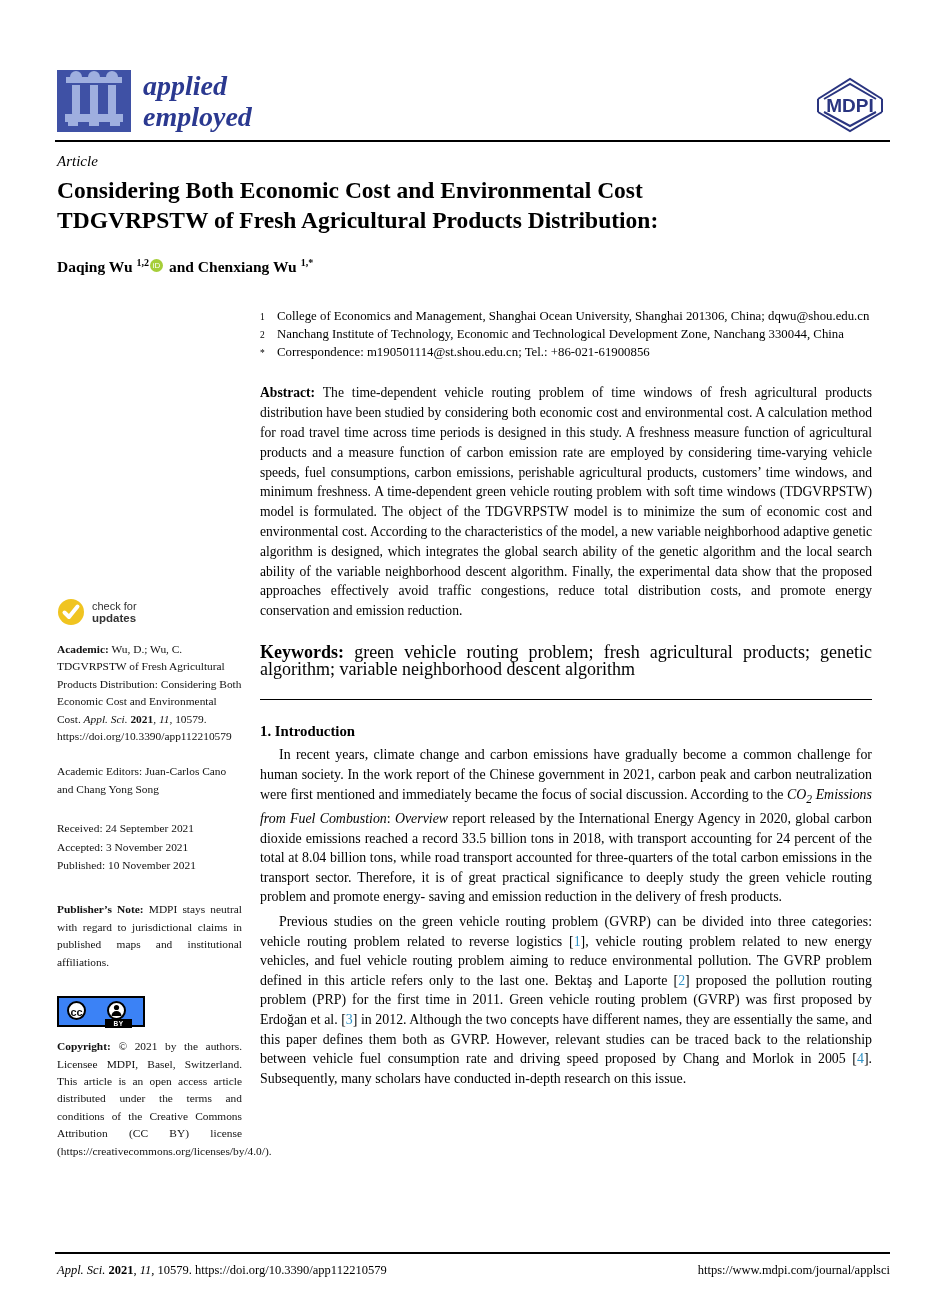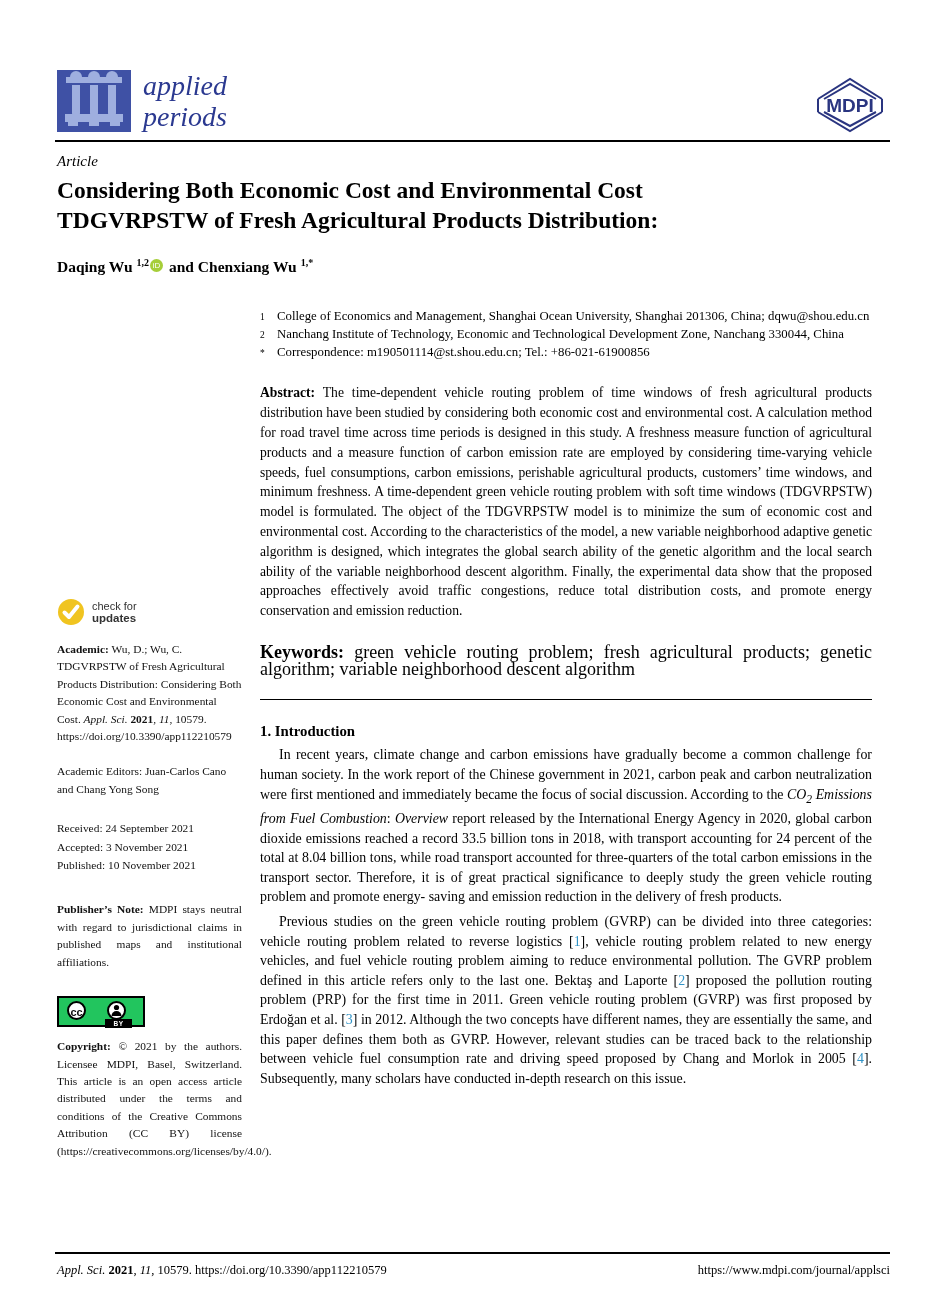--- a/index.html
+++ b/index.html
@@ -6,21 +6,21 @@
   html, body { background: #ffffff; }
   #page {
     position: relative; width: 925px; height: 1309px; background: #ffffff;
     font-family: "Liberation Serif", "DejaVu Serif", serif; color: #000;
     overflow: hidden;
   }
   
   .as-logo-box { position: absolute; left: 57px; top: 70px; width: 74px; height: 62px; background: #3f51a5; }
   .as-logo-name {
     position: absolute; left: 143px; top: 70px;
-    font-style: italic; font-weight: normal; font-size: 28px; line-height: 31px; color: #2b3990;
+    font-style: italic; font-weight: bold; font-size: 28px; line-height: 31px; color: #2b3990;
   }
   .mdpi-logo { position: absolute; left: 810px; top: 72px; width: 80px; height: 66px; }
   .header-rule { position: absolute; left: 55px; top: 140px; width: 835px; height: 2px; background: #000; }
 
   
   .article-type { position: absolute; left: 57px; top: 153px; font-style: italic; font-size: 15px; }
   .paper-title {
     position: absolute; left: 57px; top: 175px; width: 820px;
     font-size: 23.5px; font-weight: bold; line-height: 30px;
   }
@@ -50,21 +50,21 @@
   .crossmark { display: flex; align-items: center; gap: 7px; cursor: pointer; }
   .crossmark-text { font-family: "Liberation Sans", sans-serif; font-size: 11px; line-height: 12.5px; color: #333; }
   .crossmark-text .bold { font-weight: bold; font-size: 11.5px; }
   .citation-block { margin-top: 15px; }
   .acad-editors { margin-top: 18px; }
   .dates { margin-top: 21px; }
   .dates div { line-height: 18.4px; }
   .pub-note { margin-top: 27px; text-align: justify; }
   .cc-badge {
     margin-top: 25px; position: relative; width: 88px; height: 31px;
-    background: #22c55e; border: 2px solid #000;
+    background: #3b82f6; border: 2px solid #000;
   }
   .cc-circle {
     position: absolute; top: 3px; width: 19px; height: 19px; border-radius: 50%;
     background: #fff; border: 2px solid #000; text-align: center;
   }
   .cc-circle.c1 { left: 8px; font-family: "Liberation Sans", sans-serif; font-weight: bold; font-size: 11px; line-height: 18px; }
   .cc-circle.c2 { left: 48px; }
   .by-chip {
     position: absolute; left: 46px; top: 21px; width: 27px; height: 9px; background: #000;
     color: #fff; font-family: "Liberation Sans", sans-serif; font-size: 6.5px; font-weight: bold;
@@ -92,21 +92,21 @@
       <path d="M33 15 h8 v28 a4 4 0 0 1 -8 0 z" fill="#9fafdf"></path>
       <path d="M51 15 h8 v28 a4 4 0 0 1 -8 0 z" fill="#9fafdf"></path>
       <rect x="8" y="44" width="58" height="8" fill="#9fafdf"></rect>
       <rect x="11" y="52" width="10" height="4" fill="#9fafdf"></rect>
       <rect x="32" y="52" width="10" height="4" fill="#9fafdf"></rect>
       <rect x="53" y="52" width="10" height="4" fill="#9fafdf"></rect>
     </svg>
   </div>
   <div class="as-logo-name">
     <div>applied</div>
-    <div>periods</div>
+    <div>employed</div>
   </div>
   <div class="mdpi-logo">
     <svg width="80" height="66" viewBox="0 0 80 66">
       <path d="M8 27 L40 7 L72 27" fill="none" stroke="#2a3580" stroke-width="2"></path>
       <path d="M14 27 L40 12 L66 27" fill="none" stroke="#2a3580" stroke-width="2"></path>
       <path d="M8 40 L40 59 L72 40" fill="none" stroke="#2a3580" stroke-width="2"></path>
       <path d="M14 40 L40 54 L66 40" fill="none" stroke="#2a3580" stroke-width="2"></path>
       <line x1="8" y1="27" x2="8" y2="40" stroke="#2a3580" stroke-width="2"></line>
       <line x1="72" y1="27" x2="72" y2="40" stroke="#2a3580" stroke-width="2"></line>
       <text x="40" y="40" text-anchor="middle" font-family="Liberation Sans, sans-serif" font-weight="bold" font-size="19" fill="#2a3580">MDPI</text>

